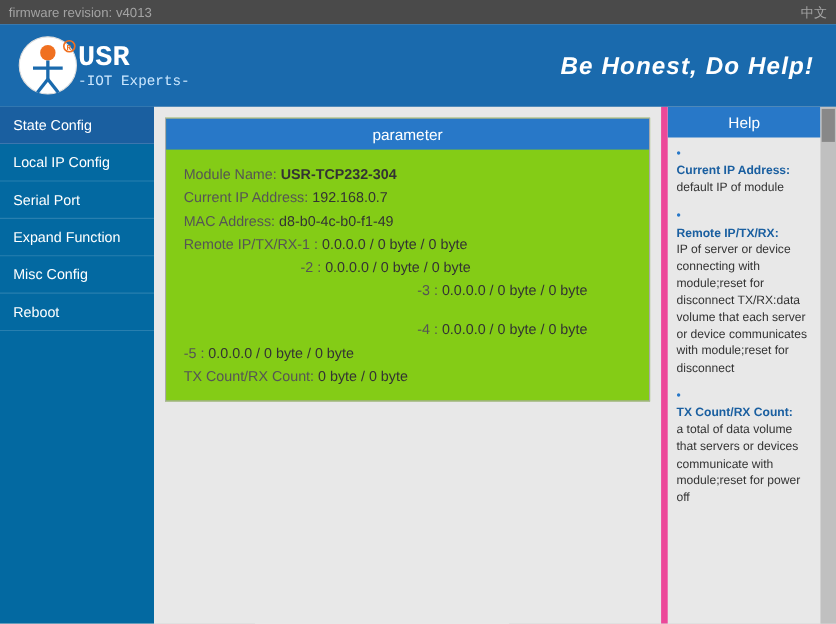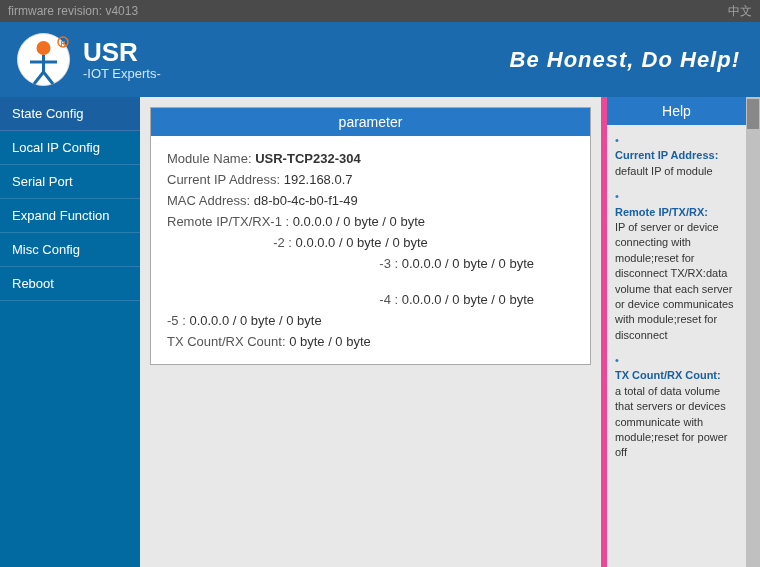--- a/index.html
+++ b/index.html
@@ -29,21 +29,21 @@
       background: #1a6aad;
       display: flex;
       align-items: center;
       padding: 8px 16px;
       height: 75px;
       position: relative;
     }
     .logo-container {
       display: flex;
       align-items: center;
-      gap: 12px;
+      font-family: Liberation Mono, monospace;
     }
     .logo-icon {
       width: 55px;
       height: 55px;
     }
     .brand-text {
       color: white;
     }
     .brand-name {
       font-size: 26px;
@@ -90,21 +90,21 @@
     
     .content-area {
       flex: 1;
       background: #e8e8e8;
       padding: 10px;
       overflow-y: auto;
     }
 
     
     .param-table {
-      background: #ffffff;
+      background: #84cc16;
       border: 1px solid #aaa;
       width: 100%;
     }
     .param-header {
       background: #2878c8;
       color: white;
       text-align: center;
       padding: 6px 0;
       font-size: 14px;
     }

